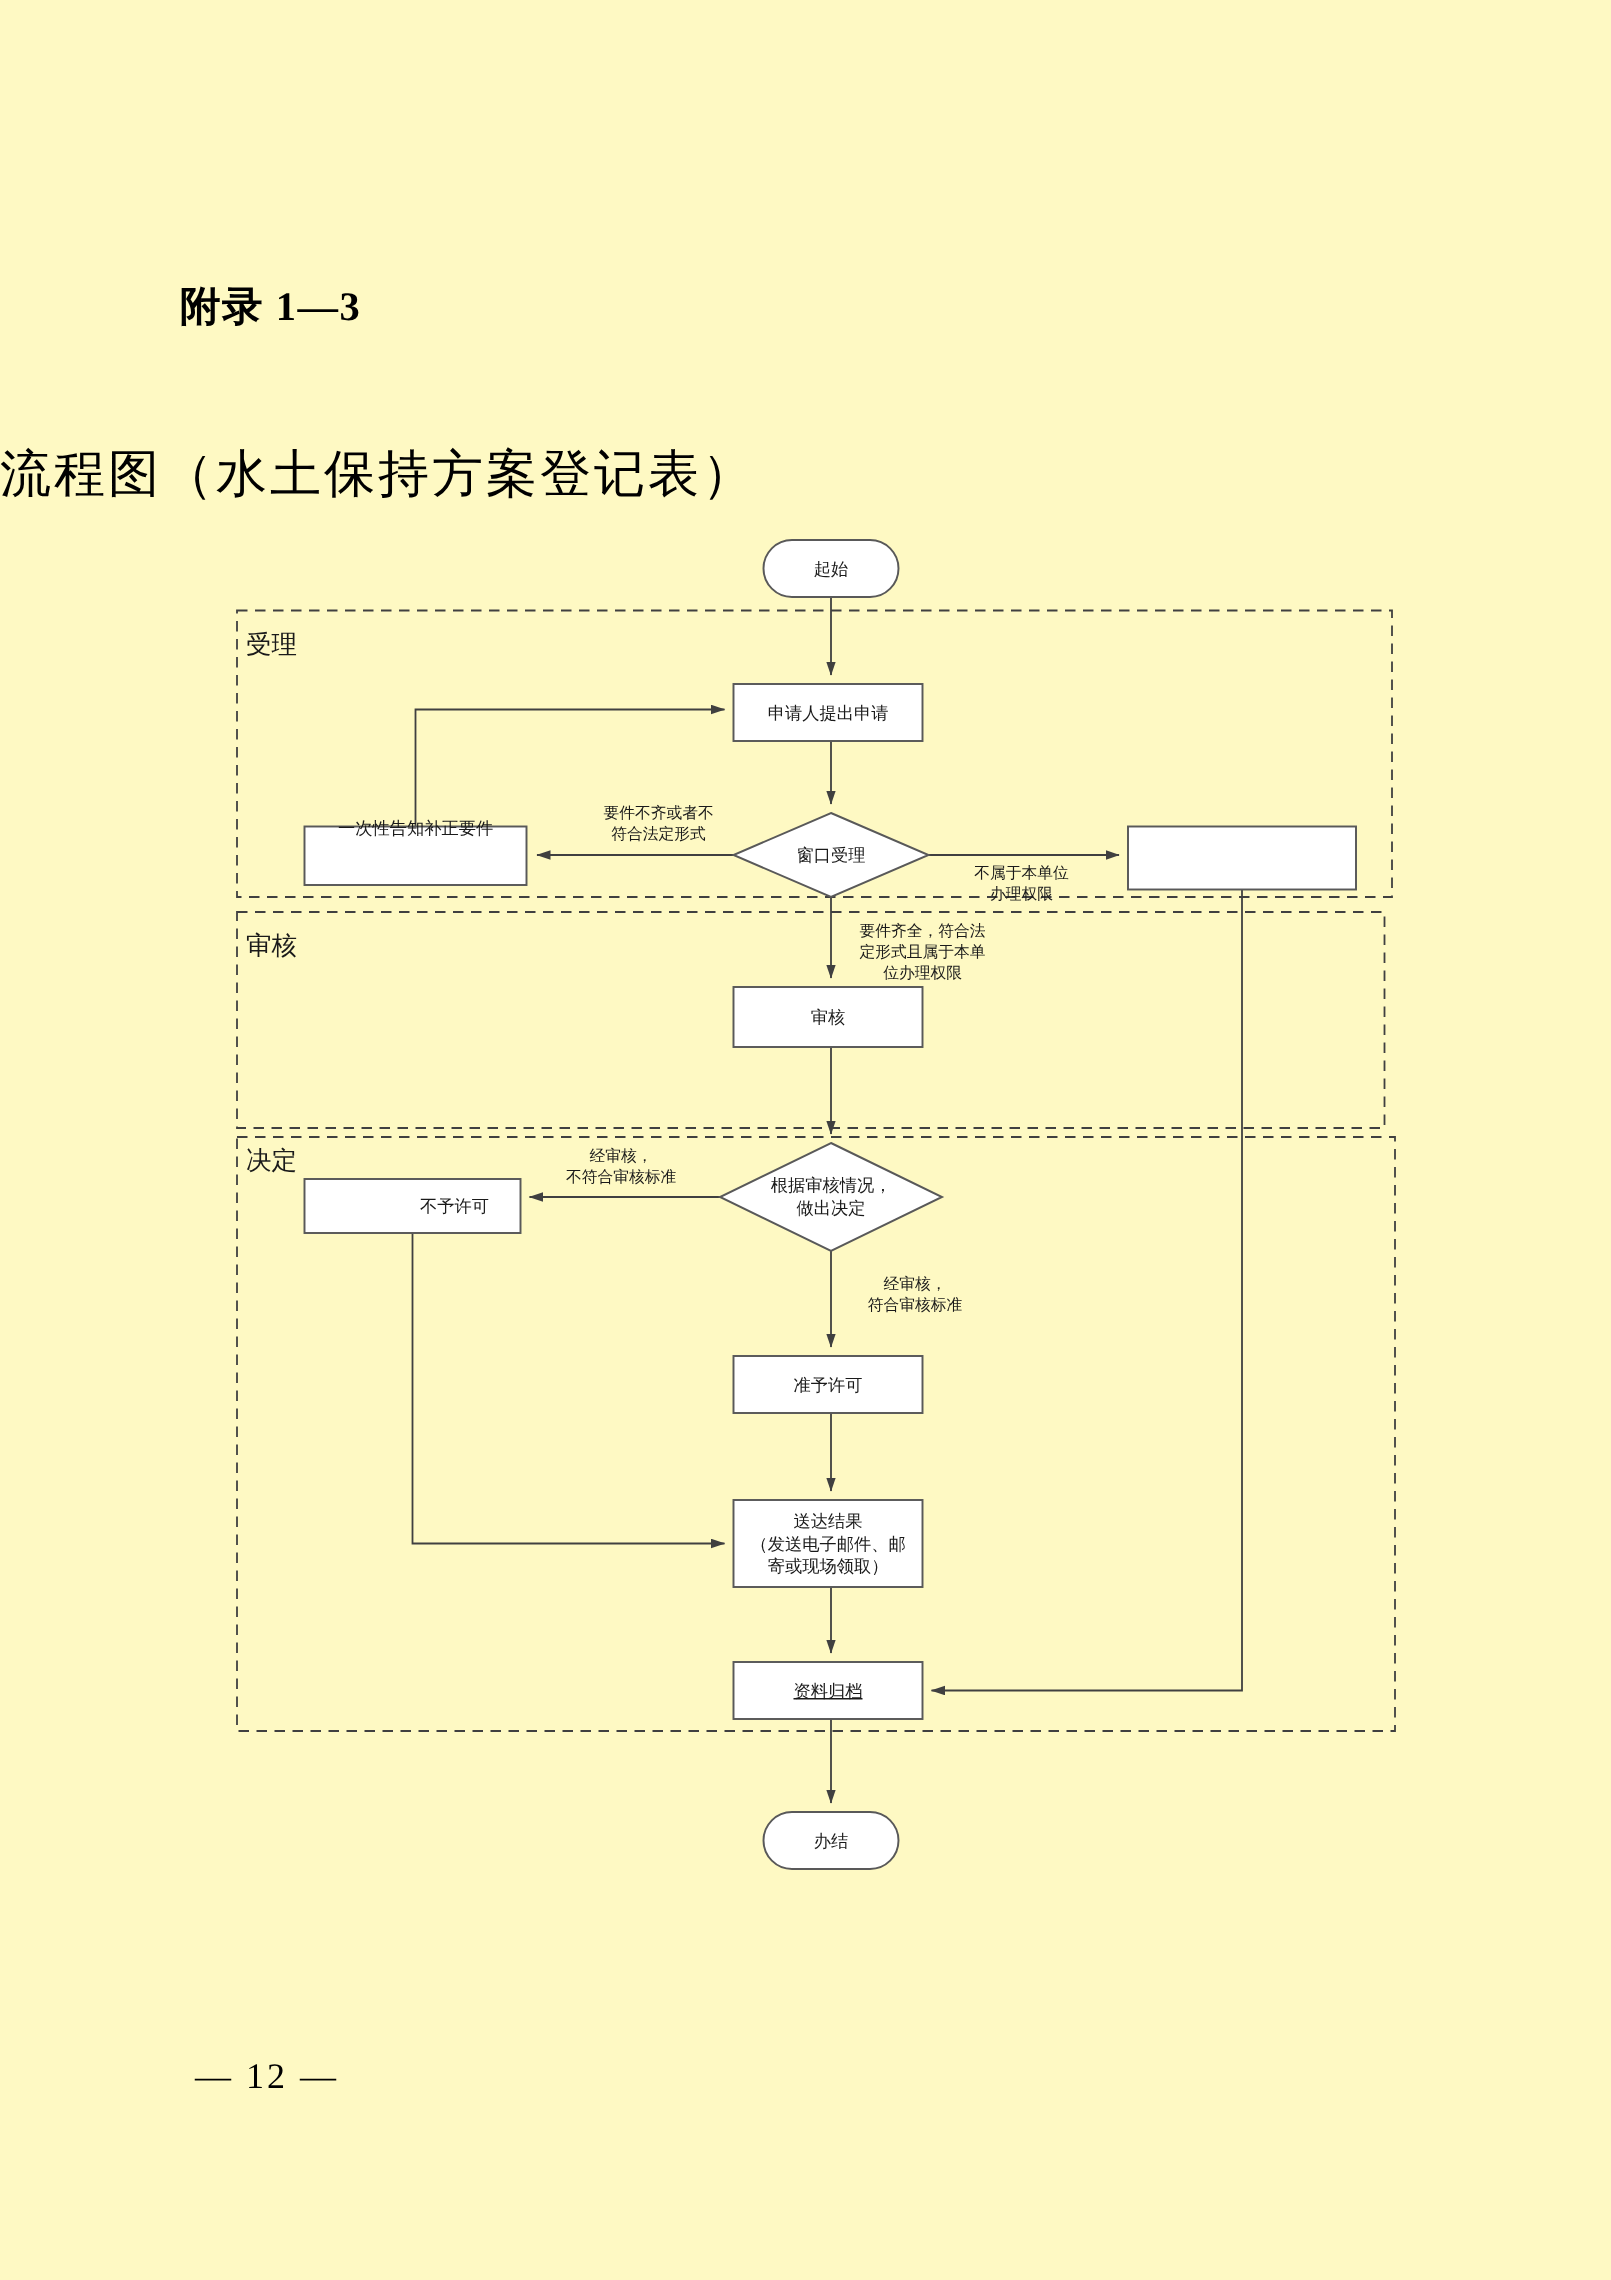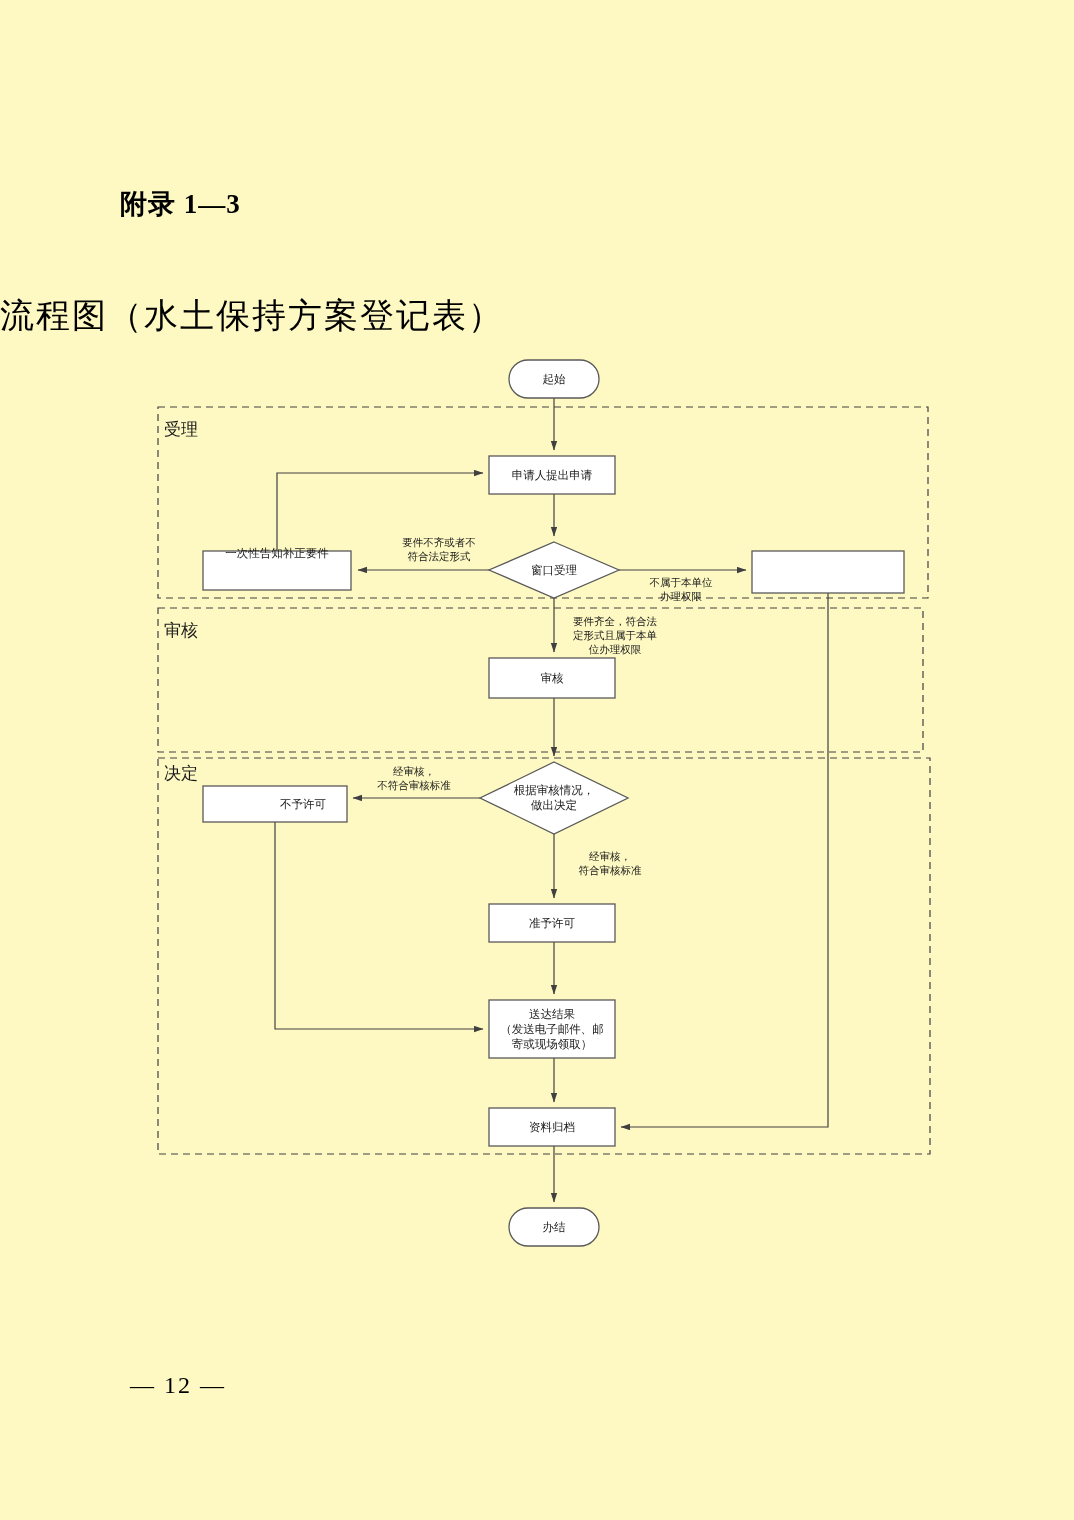--- a/index.html
+++ b/index.html
@@ -171,21 +171,21 @@
   <div class="node-text" style="left:489px; top:542px; width:130px; height:56px;">窗口受理</div>
   <div class="node-text" style="left:203px; top:534px; width:148px; height:39px;font-family:Liberation Mono, monospace;">一次性告知补正要件</div>
   <div class="node-text" style="left:489px; top:658px; width:126px; height:40px;">审核</div>
   <div class="node-text" style="left:480px; top:762px; width:148px; height:72px;">根据审核情况，
 做出决定</div>
   <div class="node-text" style="left:203px; top:786px; width:144px; height:36px;margin-left:28px;">不予许可</div>
   <div class="node-text" style="left:489px; top:904px; width:126px; height:38px;">准予许可</div>
   <div class="node-text" style="left:489px; top:1000px; width:126px; height:58px;">送达结果
 （发送电子邮件、邮
 寄或现场领取）</div>
-  <div class="node-text" style="left:489px; top:1108px; width:126px; height:38px;">资料归档</div>
+  <div class="node-text" style="left:489px; top:1108px; width:126px; height:38px;text-decoration:underline;">资料归档</div>
   <div class="node-text" style="left:509px; top:1208px; width:90px; height:38px;">办结</div>
 
   <div class="edge-label" style="left:380px; top:535px; width:118px;">要件不齐或者不
 符合法定形式</div>
   <div class="edge-label" style="left:618px; top:531px; width:126px;margin-top:44px;">不属于本单位
 办理权限</div>
   <div class="edge-label" style="left:556px; top:614px; width:118px;">要件齐全，符合法
 定形式且属于本单
 位办理权限</div>
   <div class="edge-label" style="left:355px; top:764px; width:118px;">经审核，

